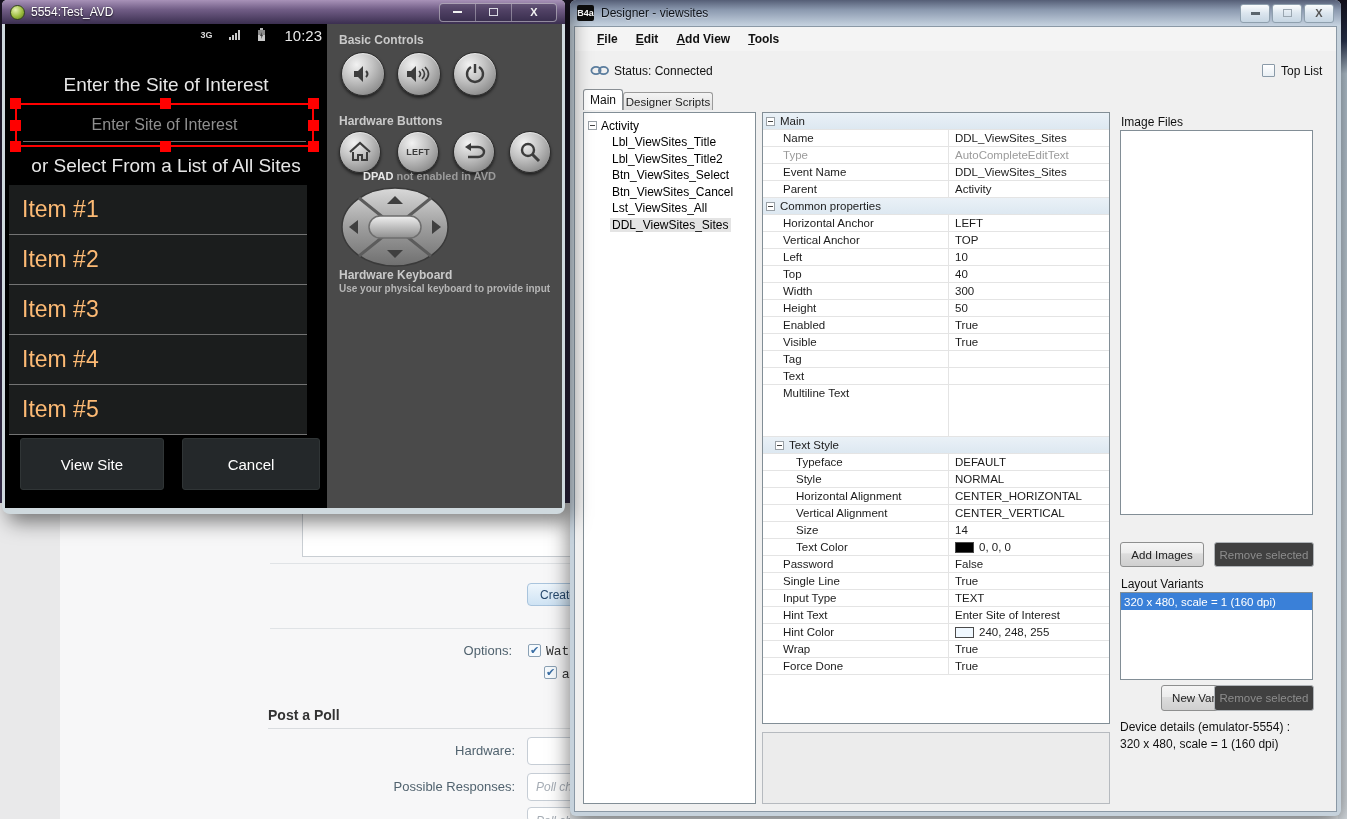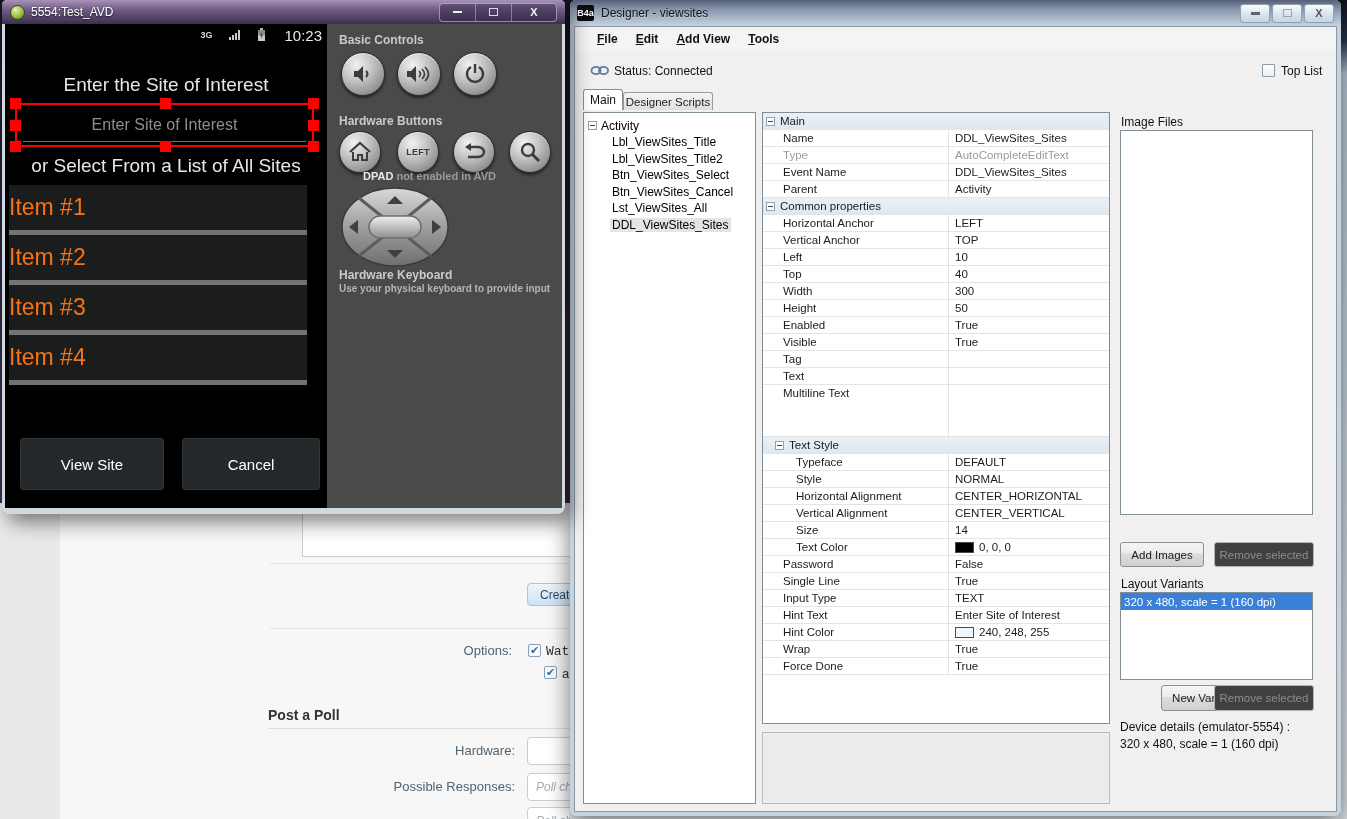--- a/index.html
+++ b/index.html
@@ -40,21 +40,21 @@
   .statusbar{height:22px;display:flex;justify-content:flex-end;align-items:center;padding-right:5px;gap:16px;}
   .sb-net{color:#d8d8d8;font-size:9px;font-weight:bold;}
   .sb-time{color:#e8e8e8;font-size:15px;margin-left:2px;}
   .phone-title{position:absolute;left:0;top:50px;width:100%;text-align:center;color:#e6e6e6;font-size:19px;}
   .edittext{position:absolute;left:10px;top:79px;width:299px;height:44px;border:2px solid #ff0000;background:#000;display:flex;align-items:center;justify-content:center;}
   .edittext-hint{color:#8f8f8f;font-size:16px;}
   .et-underline{position:absolute;left:6px;right:6px;bottom:3px;height:1px;background:#6e6e6e;}
   .handle{position:absolute;width:11px;height:11px;background:#ff0000;}
   .phone-subtitle{position:absolute;left:0;top:131px;width:100%;text-align:center;color:#e6e6e6;font-size:19px;}
   .phone-list{position:absolute;left:4px;top:161px;width:298px;}
-  .list-item{height:50px;background:#1b1d1d;border-bottom:5px solid #737373;color:#f97316;font-size:23px;display:flex;align-items:center;}
+  .list-item{height:50px;background:#1b1d1d;border-bottom:1px solid #737373;color:#fdba74;font-size:23px;display:flex;align-items:center;padding-left:13px;}
   .phone-btn{position:absolute;top:414px;height:52px;background:#24282a;border:1px solid #303536;border-radius:3px;color:#fff;font-size:15px;display:flex;align-items:center;justify-content:center;}
   .btn-viewsite{left:15px;width:144px;}
   .btn-cancel{left:177px;width:138px;}
 
   .ctl-label{position:absolute;color:#c9c9c9;font-size:12px;font-weight:bold;}
   .circle-btn{position:absolute;border-radius:50%;background:radial-gradient(circle at 35% 28%,#f2f2f2 0%,#c2c2c2 40%,#8e8e8e 78%,#6d6d6d 100%);border:1px solid #2c2c2c;box-shadow:0 2px 3px rgba(0,0,0,.55),inset 0 1px 1px rgba(255,255,255,.55);display:flex;align-items:center;justify-content:center;}
   .cb44{width:44px;height:44px;}
   .cb42{width:42px;height:42px;}
   .menu-txt{font-size:9px;font-weight:bold;color:#3c3c3c;letter-spacing:.2px;}
   .dpad-note{position:absolute;left:12px;top:146px;font-size:11px;font-weight:bold;color:#9b9b9b;margin-left:24px;}
@@ -191,20 +191,21 @@
           <span class="handle" style="left:-7px;bottom:-7px;"></span>
           <span class="handle" style="left:calc(50% - 5px);bottom:-7px;"></span>
           <span class="handle" style="right:-7px;bottom:-7px;"></span>
         </div>
         <div class="phone-subtitle">or Select From a List of All Sites</div>
         <div class="phone-list" id="phone-list">
             <div class="list-item">Item #1</div>
             <div class="list-item">Item #2</div>
             <div class="list-item">Item #3</div>
             <div class="list-item">Item #4</div>
+            <div class="list-item">Item #5</div>
           </div>
         <div class="phone-btn btn-viewsite">View Site</div>
         <div class="phone-btn btn-cancel">Cancel</div>
       </div>
       <div class="emu-controls">
         <div class="ctl-label" style="left:12px;top:9px;">Basic Controls</div>
         <div class="circle-btn cb44" style="left:14px;top:28px;">
           <svg width="24" height="22">
               <path d="M3 8h4l5-5v16l-5-5H3z" fill="#3c3c3c"></path>
               <path d="M15 8q3 3 0 6" stroke="#3c3c3c" stroke-width="2" fill="none"></path>

